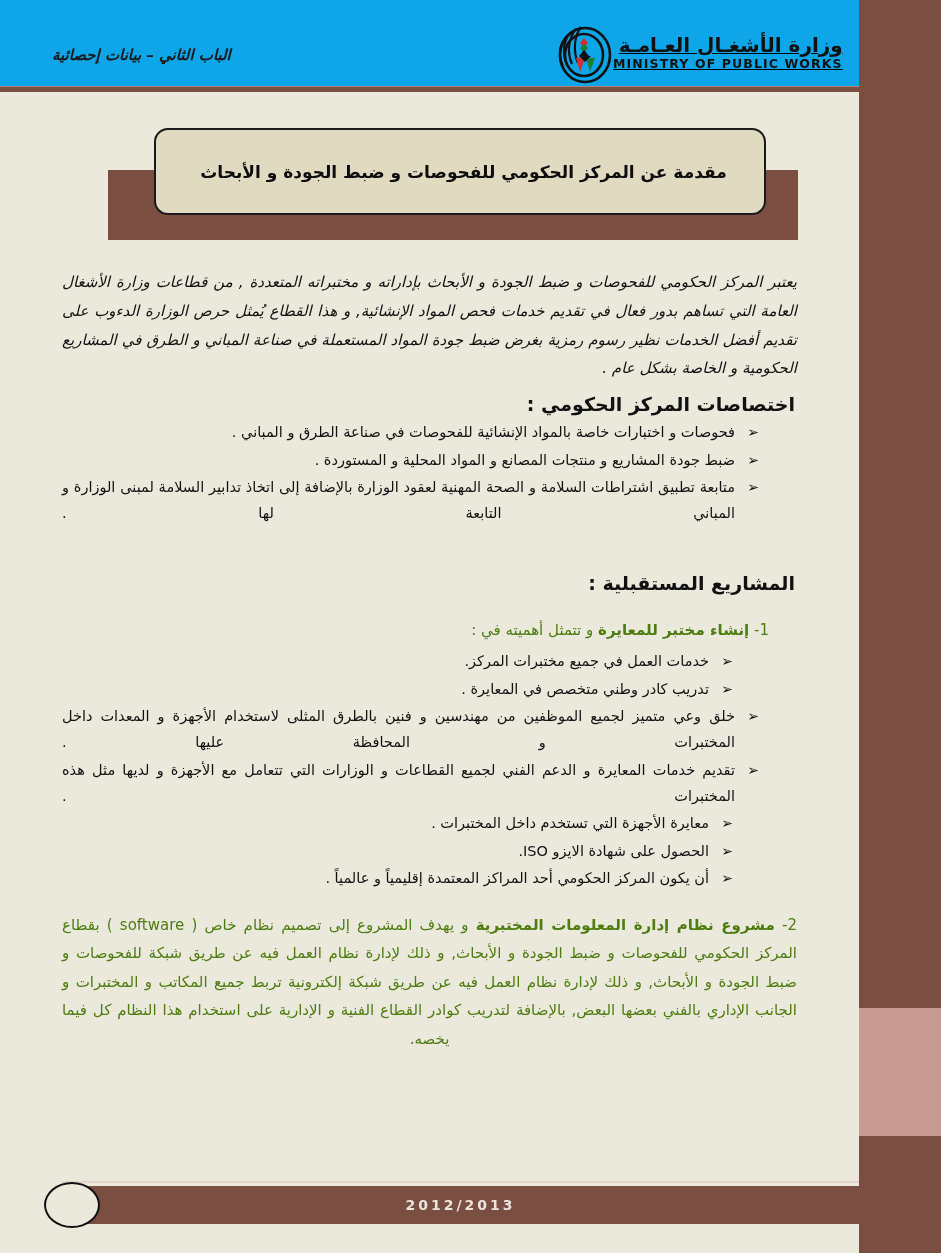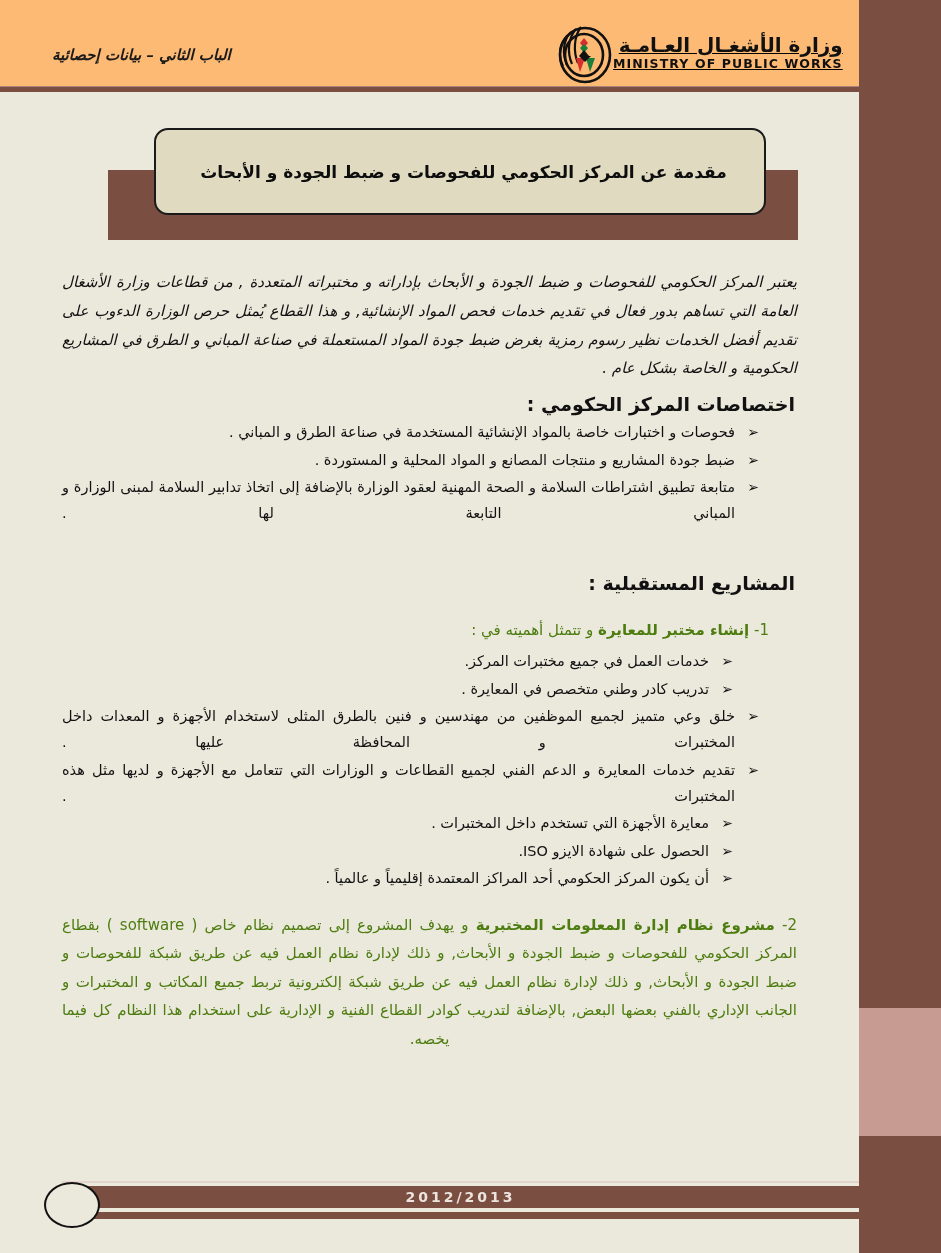--- a/index.html
+++ b/index.html
@@ -40,21 +40,21 @@
     height: 88px;
     background: #EBE8DC;
   }
 
   
   .header {
     position: absolute;
     top: 0; left: 0;
     width: 859px;
     height: 88px;
-    background: #fdba74;
+    background: #0ea5e9;
   }
   .header-rule {
     position: absolute;
     top: 86px; left: 0;
     width: 859px;
     height: 5px;
     background: #7A4E41;
     border-top: 1px solid #A9837A;
   }
   .header-left-text {
@@ -231,21 +231,21 @@
     top: 1181px;
     width: 797px;
     height: 2px;
     background: #E3D3CD;
   }
   .footer-bar {
     position: absolute;
     left: 62px;
     top: 1186px;
     width: 797px;
-    height: 22px;
+    height: 38px;
     background: #7A4E41;
     display: flex;
     align-items: center;
     justify-content: center;
   }
   .footer-year {
     font-family: "DejaVu Sans", sans-serif;
     font-size: 14px;
     font-weight: bold;
     color: #EDE4DE;
@@ -320,21 +320,21 @@
 
   <div class="content">
 
     <p class="para para-last-right">يعتبر المركز الحكومي للفحوصات و ضبط الجودة و الأبحاث بإداراته و مختبراته المتعددة , من قطاعات وزارة الأشغال العامة التي تساهم بدور فعال في تقديم خدمات فحص المواد الإنشائية, و هذا القطاع يُمثل حرص الوزارة الدءوب على تقديم أفضل الخدمات نظير رسوم رمزية بغرض ضبط جودة المواد المستعملة في صناعة المباني و الطرق في المشاريع الحكومية و الخاصة بشكل عام .</p>
 
     <div class="section-head">اختصاصات المركز الحكومي :</div>
 
     <ul class="bullets">
       <li>
         <span class="bullet-marker">➢</span>
-        <span>فحوصات و اختبارات خاصة بالمواد الإنشائية المستخدمة في صناعة الطرق و المباني .</span>
+        <span>فحوصات و اختبارات خاصة بالمواد الإنشائية للفحوصات في صناعة الطرق و المباني .</span>
       </li>
       <li>
         <span class="bullet-marker">➢</span>
         <span>ضبط جودة المشاريع و منتجات المصانع و المواد المحلية و المستوردة .</span>
       </li>
       <li class="justify-full">
         <span class="bullet-marker">➢</span>
         <span>متابعة تطبيق اشتراطات السلامة و الصحة المهنية لعقود الوزارة بالإضافة إلى اتخاذ تدابير السلامة لمبنى الوزارة و المباني التابعة لها .</span>
       </li>
     </ul>

